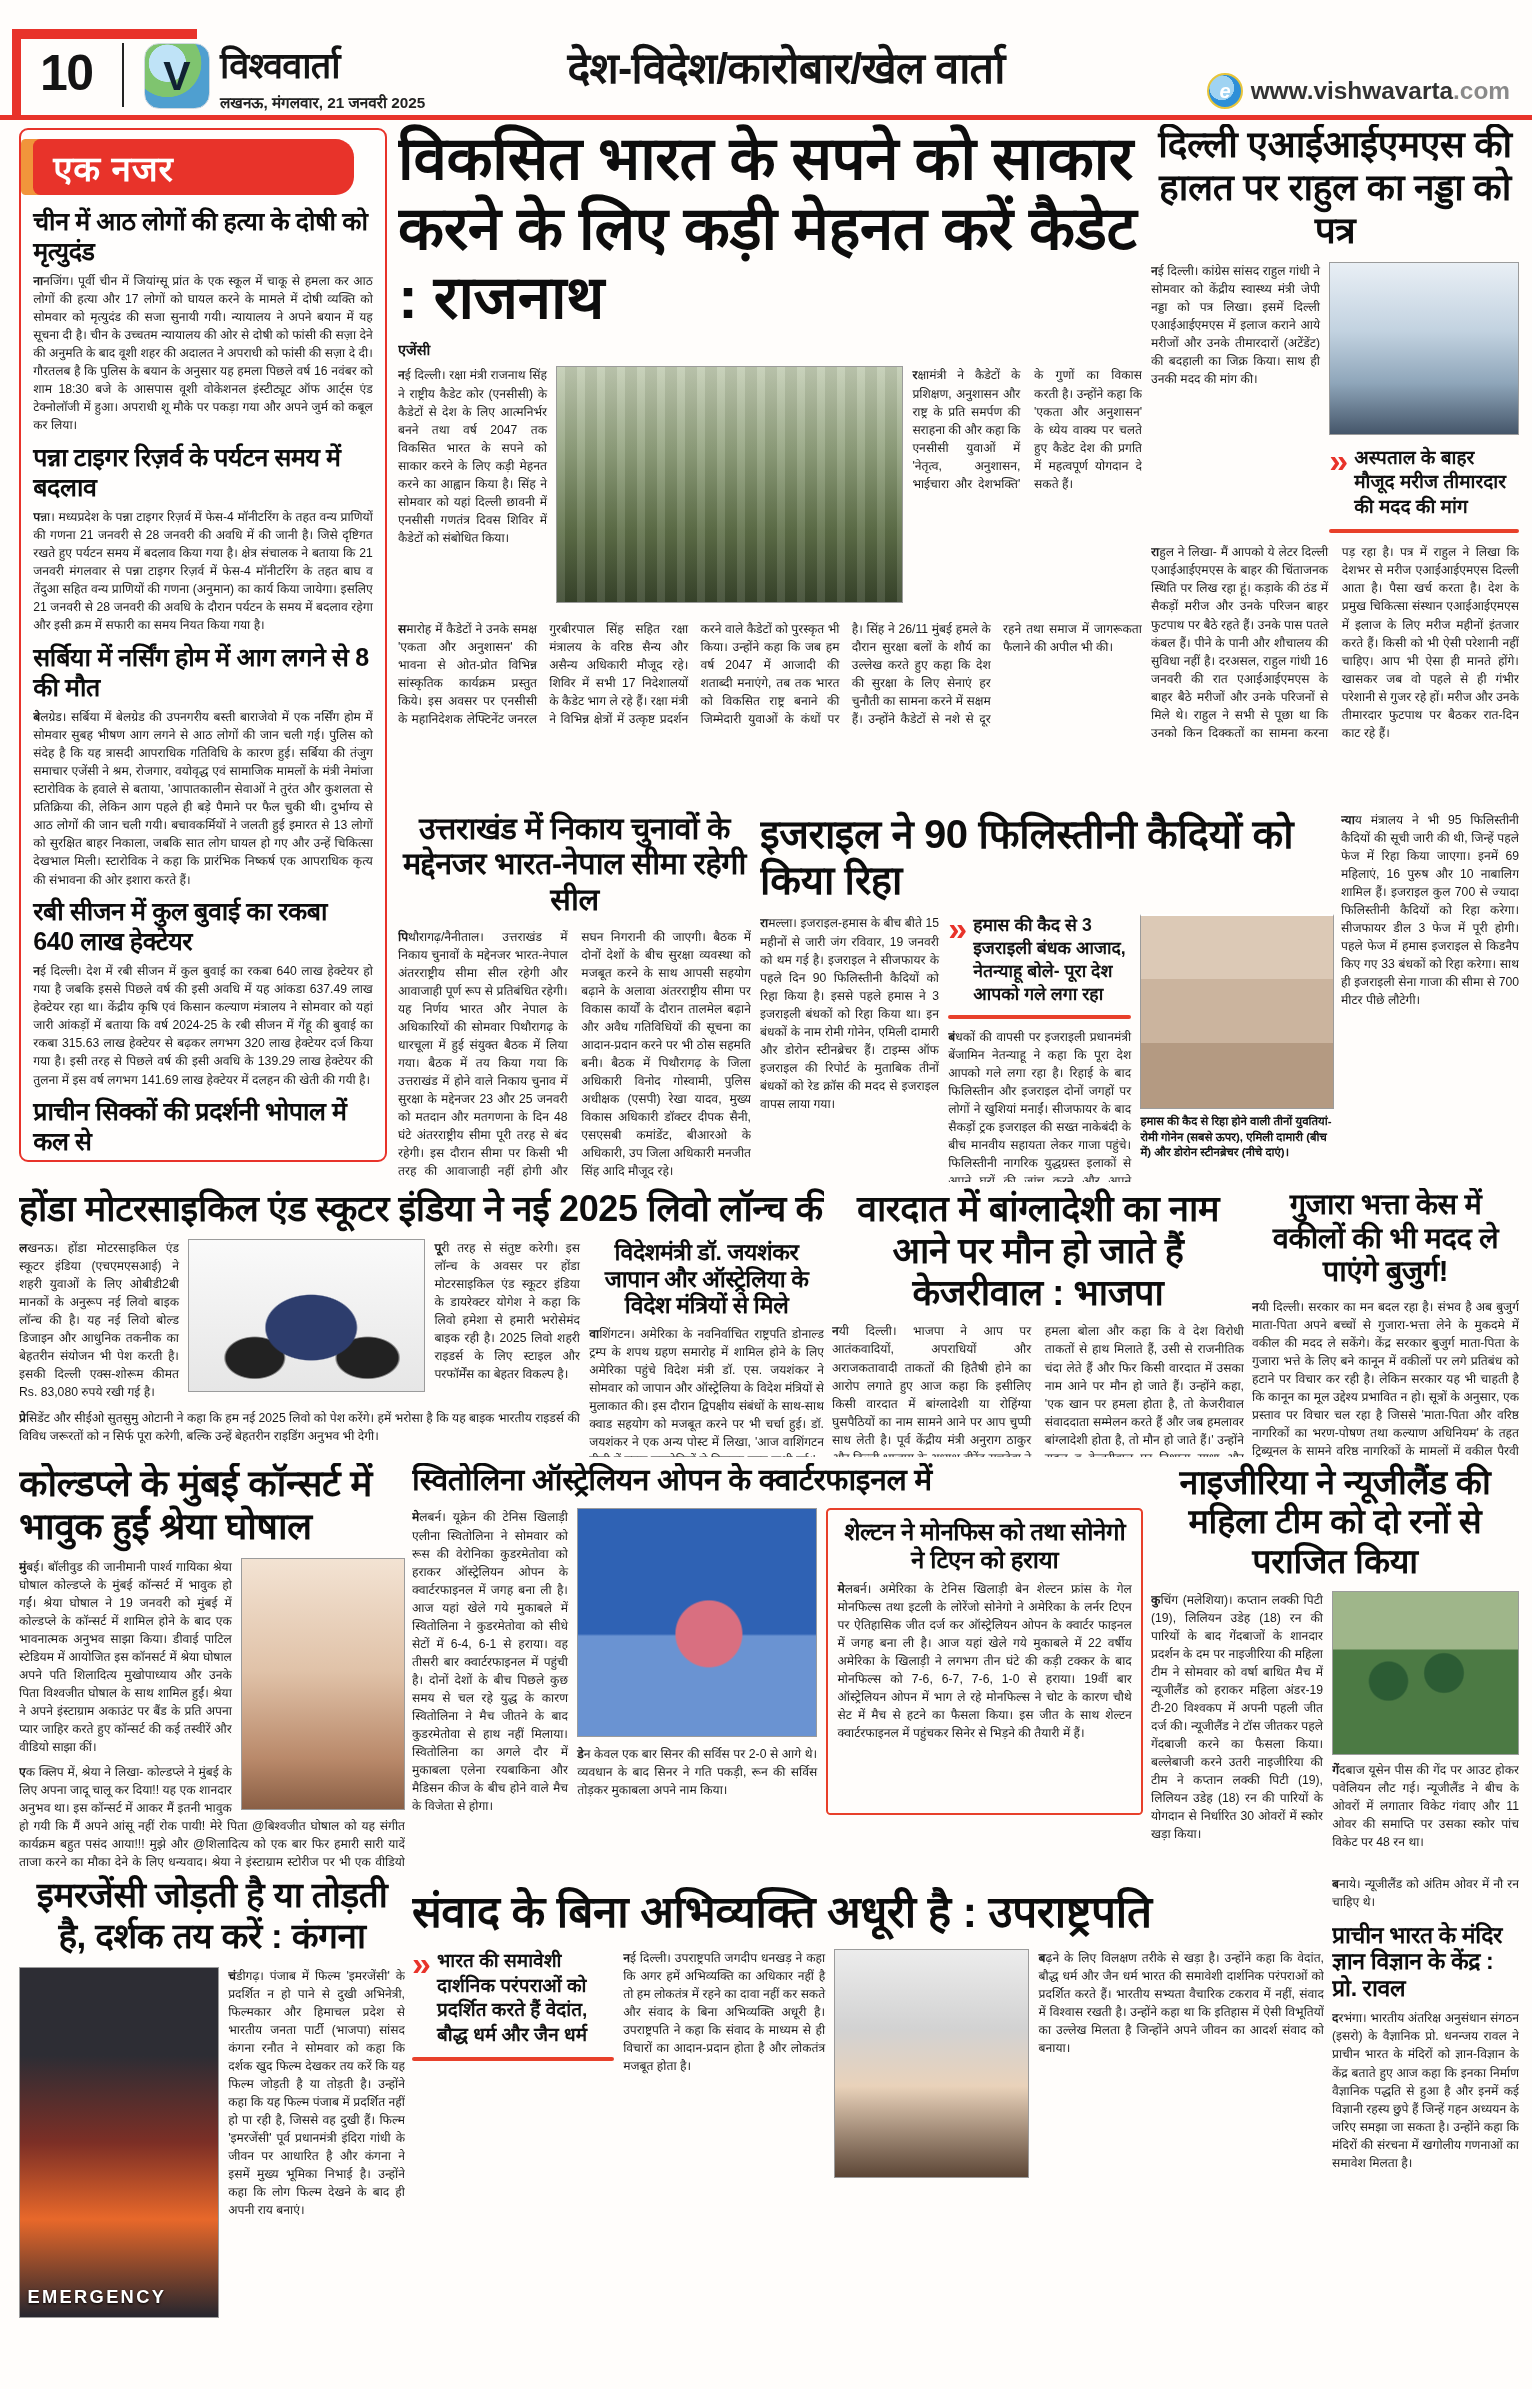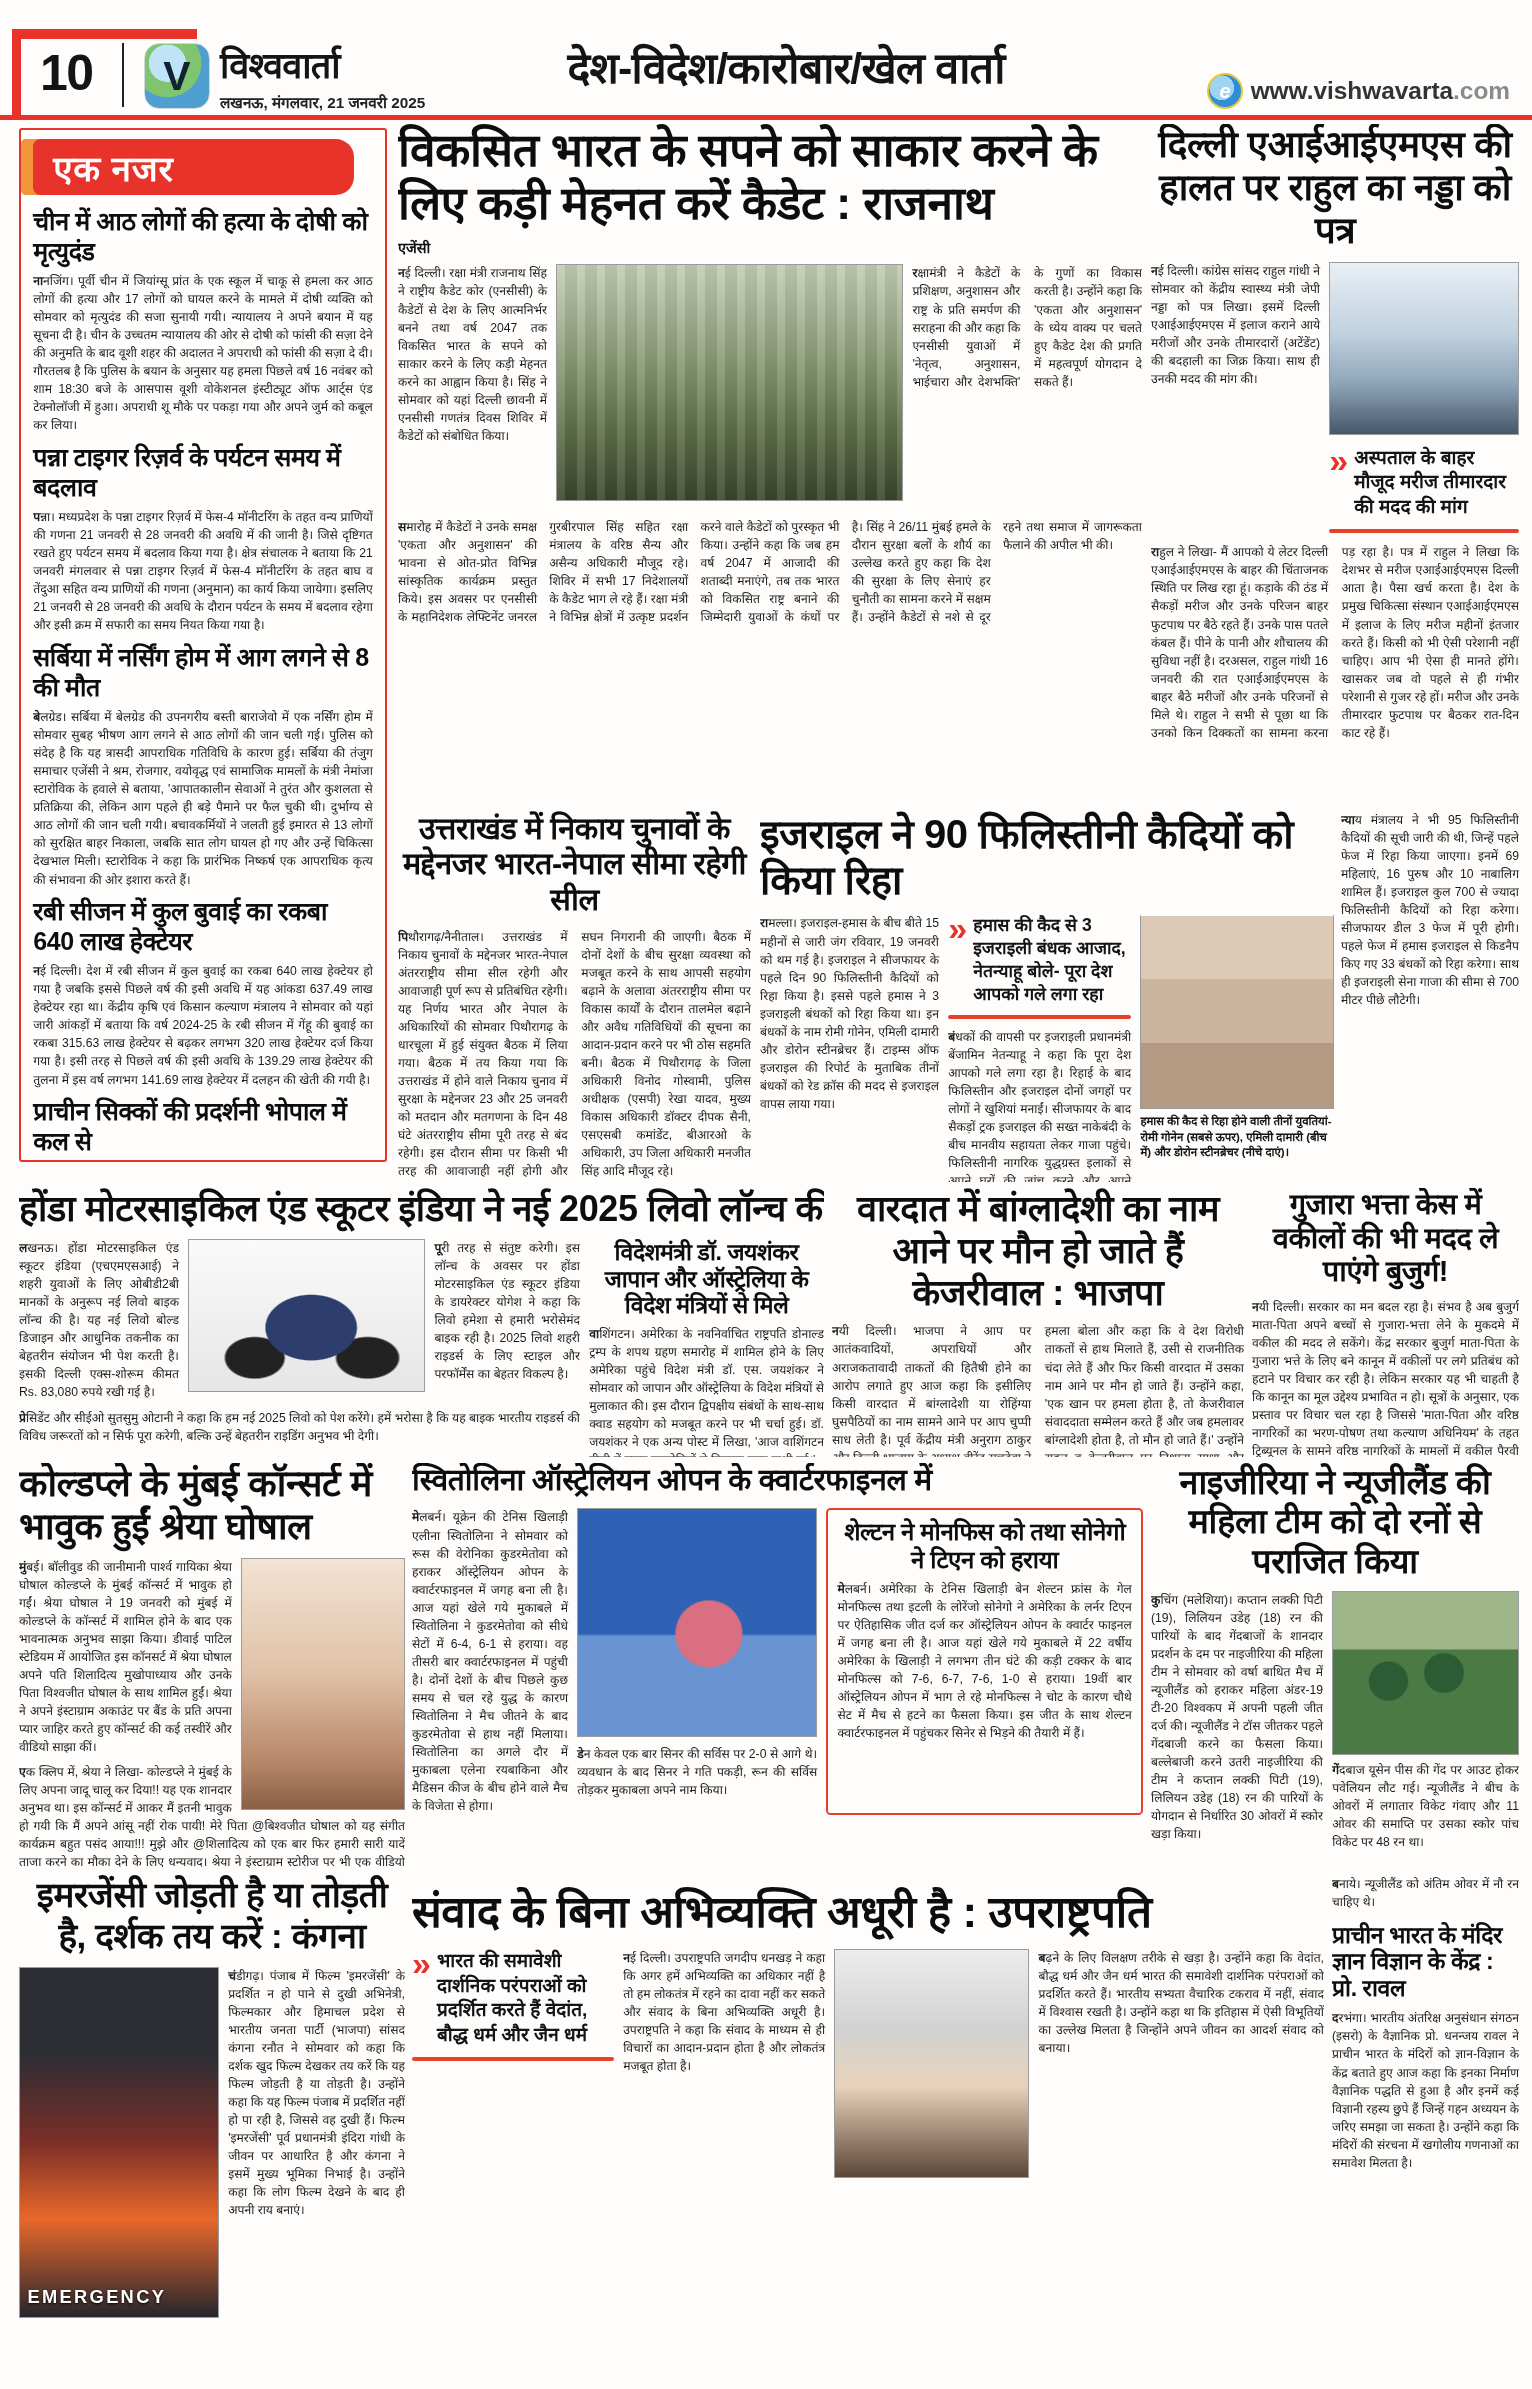--- a/index.html
+++ b/index.html
@@ -41,21 +41,21 @@
   .pq{display:flex;gap:6.1px;align-items:flex-start;}
   .pq .chev{color:#e8332a;font-size:34px;font-weight:900;line-height:.85;}
   .pq .txt{font-size:19px;font-weight:800;line-height:1.3;}
   .pq-rule{height:3.8px;background:#e8402a;margin-top:9.2px;border-radius:2.3px;}
   .cols2{column-count:2;column-gap:13.7px;}
   .cols5{column-count:5;column-gap:12.2px;}
   .byline{font-size:14.5px;font-weight:800;margin:6.1px 0 7.6px 0;}
   .redbox{border:2.3px solid #e8402a;border-radius:4.6px;}
 
   
-  .eknazar{border:2.3px solid #e8332a;border-radius:3px;padding:10.7px 12.2px 7.6px 12.2px;box-sizing:border-box;background:#fffefd;}
+  .eknazar{border:2.3px solid #e8332a;border-radius:9px;padding:10.7px 12.2px 7.6px 12.2px;box-sizing:border-box;background:#fffefd;}
   .ekbanner{position:relative;height:56px;margin:-1.5px 0 10.7px -21.4px;}
   .ekbanner .or{position:absolute;left:9.2px;top:0;width:26px;height:56px;background:#f1953b;border-radius:4.6px;}
   .ekbanner .rd{position:absolute;left:21.4px;top:0;width:321px;height:56px;background:#e8332a;border-radius:7.6px 18.3px 18.3px 7.6px;
                 display:flex;align-items:center;padding-left:20px;box-sizing:border-box;}
   .ekbanner .rd span{color:#fff;font-size:35px;font-weight:900;letter-spacing:0.8px;}
   .brief h3{font-size:25px;font-weight:900;margin:7.6px 0 6.1px 0;line-height:1.2;}
   .brief p{margin:0 0 4.6px 0;}
 
   
   .kicker{background:#e02b20;color:#fff;font-size:26px;font-weight:900;
@@ -134,21 +134,21 @@
       <h3 class="hl">रबी सीजन में कुल बुवाई का रकबा 640 लाख हेक्टेयर</h3>
       <p class="body">नई दिल्ली। देश में रबी सीजन में कुल बुवाई का रकबा 640 लाख हेक्टेयर हो गया है जबकि इससे पिछले वर्ष की इसी अवधि में यह आंकडा 637.49 लाख हेक्टेयर रहा था। केंद्रीय कृषि एवं किसान कल्याण मंत्रालय ने सोमवार को यहां जारी आंकड़ों में बताया कि वर्ष 2024-25 के रबी सीजन में गेंहू की बुवाई का रकबा 315.63 लाख हेक्टेयर से बढ़कर लगभग 320 लाख हेक्टेयर दर्ज किया गया है। इसी तरह से पिछले वर्ष की इसी अवधि के 139.29 लाख हेक्टेयर की तुलना में इस वर्ष लगभग 141.69 लाख हेक्टेयर में दलहन की खेती की गयी है।</p>
     </article>
     <article class="brief">
       <h3 class="hl">प्राचीन सिक्कों की प्रदर्शनी भोपाल में कल से</h3>
 
     </article>
   </section>
 
   <section class="zone" style="left:398px;top:124px;width:744px;height:681px;">
-    <h1 class="hl" style="font-size:46px;">विकसित भारत के सपने को साकार करने के लिए कड़ी मेहनत करें कैडेट : राजनाथ</h1>
+    <h1 class="hl" style="font-size:60px;">विकसित भारत के सपने को साकार करने के लिए कड़ी मेहनत करें कैडेट : राजनाथ</h1>
     <div class="byline">एजेंसी</div>
     <div class="flexrow" style="height:243px;">
       <p class="body" style="width:149px;margin:0;">नई दिल्ली। रक्षा मंत्री राजनाथ सिंह ने राष्ट्रीय कैडेट कोर (एनसीसी) के कैडेटों से देश के लिए आत्मनिर्भर बनने तथा वर्ष 2047 तक विकसित भारत के सपने को साकार करने के लिए कड़ी मेहनत करने का आह्वान किया है। सिंह ने सोमवार को यहां दिल्ली छावनी में एनसीसी गणतंत्र दिवस शिविर में कैडेटों को संबोधित किया।</p>
       <div class="photo ph-ncc" style="width:347px;height:237px;"></div>
       <p class="body cols2" style="flex:1;margin:0;">रक्षामंत्री ने कैडेटों के प्रशिक्षण, अनुशासन और राष्ट्र के प्रति समर्पण की सराहना की और कहा कि एनसीसी युवाओं में 'नेतृत्व, अनुशासन, भाईचारा और देशभक्ति' के गुणों का विकास करती है। उन्होंने कहा कि 'एकता और अनुशासन' के ध्येय वाक्य पर चलते हुए कैडेट देश की प्रगति में महत्वपूर्ण योगदान दे सकते हैं।</p>
     </div>
     <p class="body cols5" style="height:252px;margin:10.7px 0 0 0;">समारोह में कैडेटों ने उनके समक्ष 'एकता और अनुशासन' की भावना से ओत-प्रोत विभिन्न सांस्कृतिक कार्यक्रम प्रस्तुत किये। इस अवसर पर एनसीसी के महानिदेशक लेफ्टिनेंट जनरल गुरबीरपाल सिंह सहित रक्षा मंत्रालय के वरिष्ठ सैन्य और असैन्य अधिकारी मौजूद रहे। शिविर में सभी 17 निदेशालयों के कैडेट भाग ले रहे हैं। रक्षा मंत्री ने विभिन्न क्षेत्रों में उत्कृष्ट प्रदर्शन करने वाले कैडेटों को पुरस्कृत भी किया। उन्होंने कहा कि जब हम वर्ष 2047 में आजादी की शताब्दी मनाएंगे, तब तक भारत को विकसित राष्ट्र बनाने की जिम्मेदारी युवाओं के कंधों पर है। सिंह ने 26/11 मुंबई हमले के दौरान सुरक्षा बलों के शौर्य का उल्लेख करते हुए कहा कि देश की सुरक्षा के लिए सेनाएं हर चुनौती का सामना करने में सक्षम हैं। उन्होंने कैडेटों से नशे से दूर रहने तथा समाज में जागरूकता फैलाने की अपील भी की।</p>
   </section>
 
   <section class="zone" style="left:1151px;top:124px;width:368px;height:678px;">

